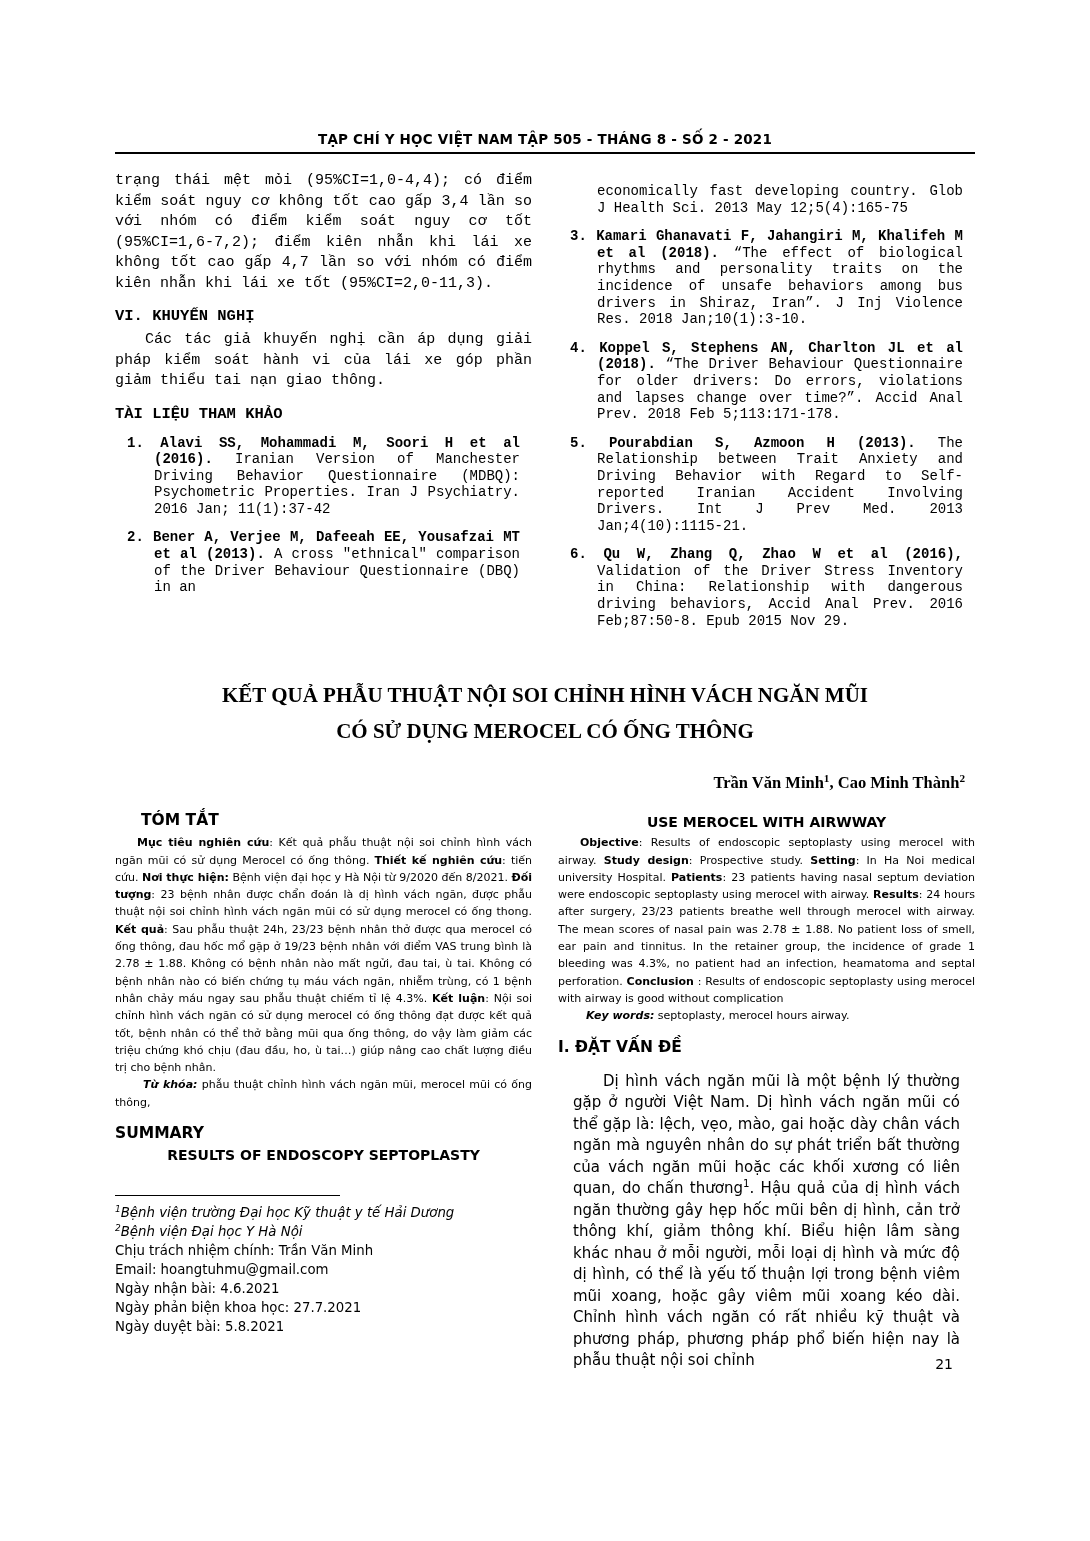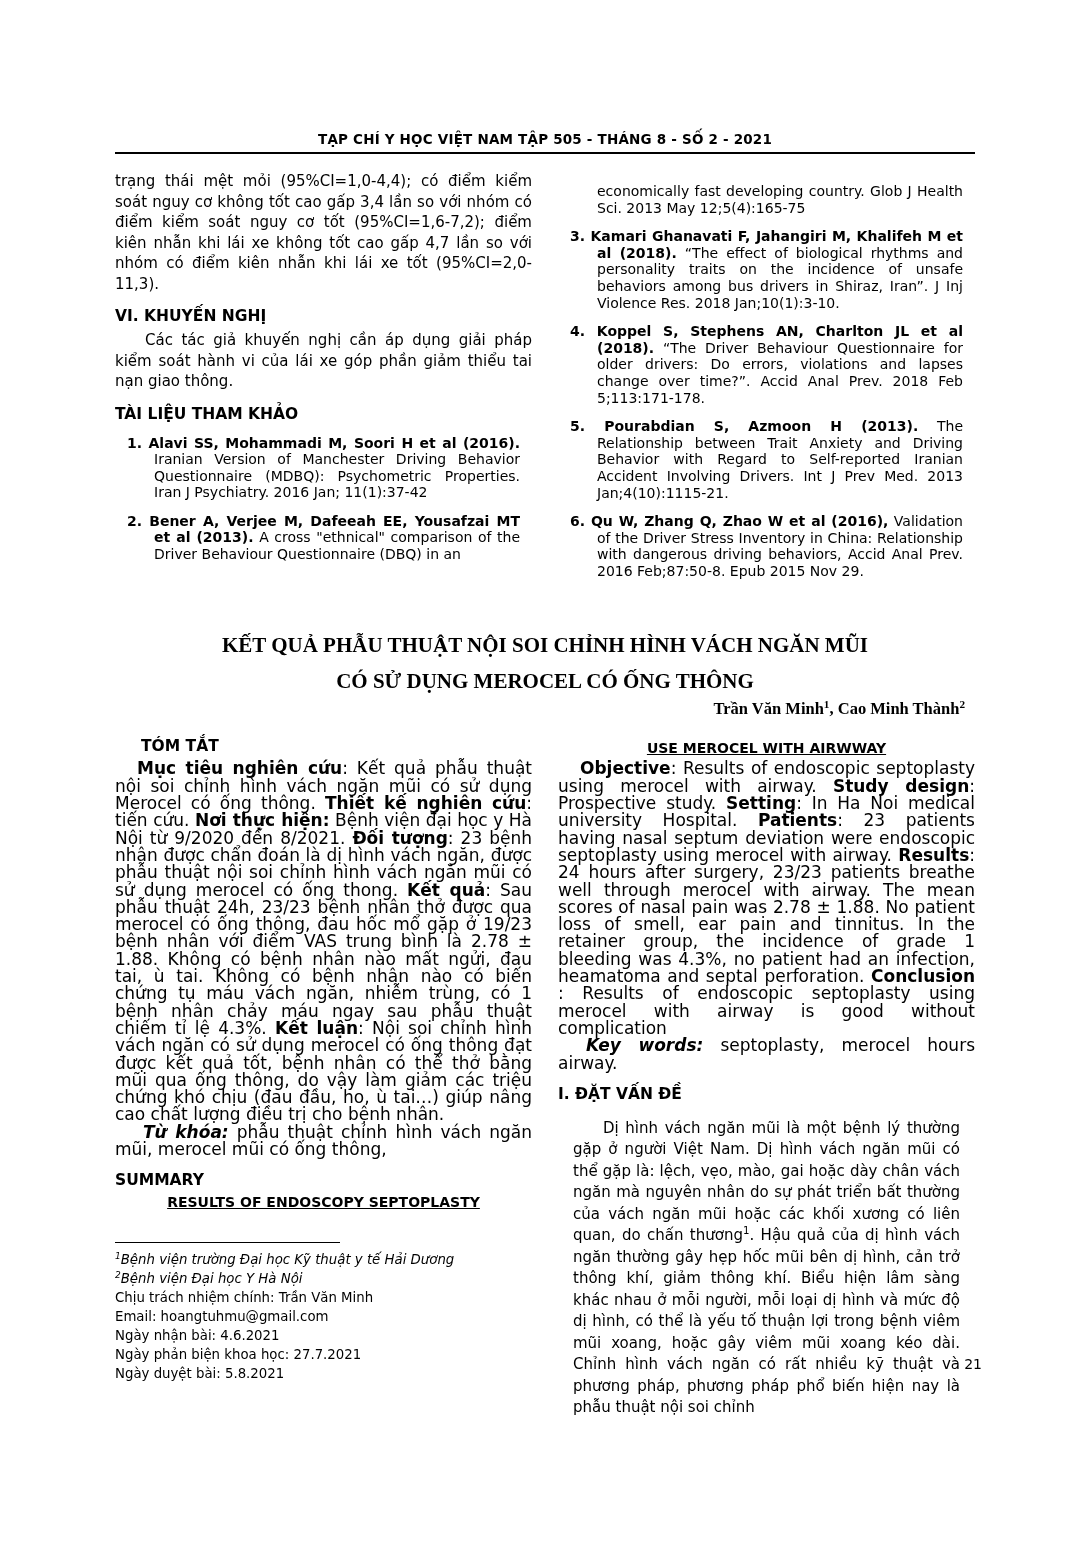--- a/index.html
+++ b/index.html
@@ -18,21 +18,21 @@
   .journal-header {
     padding-top: 131px;
     text-align: center;
     font-weight: 700;
     font-size: 13.5px;
     letter-spacing: 0.2px;
   }
   .header-rule { border-bottom: 2px solid #000; margin-top: 5px; }
 
   .cols { display: flex; gap: 26px; }
-  .top-section { margin-top: 17px; }
+  .top-section { margin-top: 17px; font-family: Liberation Mono, monospace; }
   .col { width: 417px; min-width: 0; }
 
   .p-body { font-size: 15px; line-height: 20.5px; text-align: justify; margin: 0; }
   .p-indent { text-indent: 30px; }
 
   .h-sec { font-size: 15.5px; font-weight: 700; margin: 13px 0 5px 0; }
   .h-first { margin-top: 2px; margin-left: 26px; }
 
   .ref {
     font-size: 14px; line-height: 16.6px; text-align: justify;
@@ -43,39 +43,39 @@
   .title-block { margin-top: 36px; }
   .article-title {
     font-family: "Liberation Serif", serif;
     font-size: 21px; font-weight: 700;
     text-align: center; line-height: 36px; margin: 0;
   }
   .title-line { display: block; }
   .authors {
     font-family: "Liberation Serif", serif;
     font-weight: 700; font-size: 16.5px;
-    text-align: right; margin-top: 0; padding-right: 10px;
+    text-align: right; margin-top: 24px; padding-right: 10px;
   }
 
   .article-section { margin-top: 16px; }
 
-  .abstract { font-size: 17px; line-height: 17.3px; text-align: justify; margin: 0; }
+  .abstract { font-size: 11px; line-height: 17.3px; text-align: justify; margin: 0; }
   .ab-indent { text-indent: 22px; }
   .tu-khoa { text-indent: 28px; }
   .key-words { text-indent: 28px; }
 
-  .summary-title { font-size: 14px; font-weight: 700; text-align: center; margin: 5px 0 4px 0; text-decoration: underline; }
+  .summary-title { font-size: 14px; font-weight: 700; text-align: center; margin: 5px 0 4px 0; }
 
   .footnotes { margin-top: 32px; font-size: 13.3px; line-height: 19px; }
   .footnote-rule { width: 225px; border-top: 1.5px solid #000; margin-bottom: 7px; }
   .fn-line { margin: 0; }
 
   .intro { font-size: 15px; line-height: 21.5px; text-align: justify; text-indent: 30px; margin: 15px; }
 
-  .page-number { position: absolute; top: 1356px; right: 108px; font-size: 14px; margin-left: 18px; }
+  .page-number { position: absolute; top: 1356px; right: 137px; font-size: 14px; margin-left: 18px; }
 
   .b { font-weight: 700; }
   .i { font-style: italic; margin-top: 12px; }
   sup { font-size: 0.68em; line-height: 0; }
 </style>
 </head>
 <body>
 
 <div class="page">
   <div class="content">

